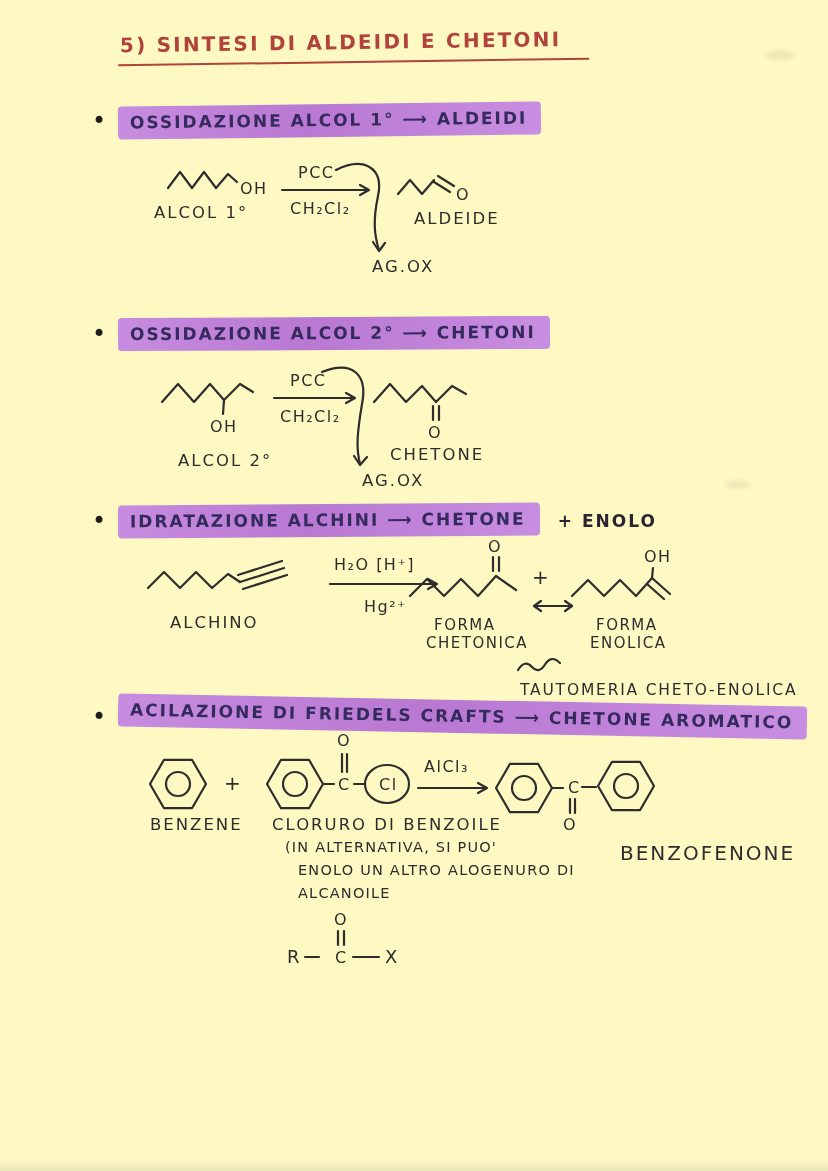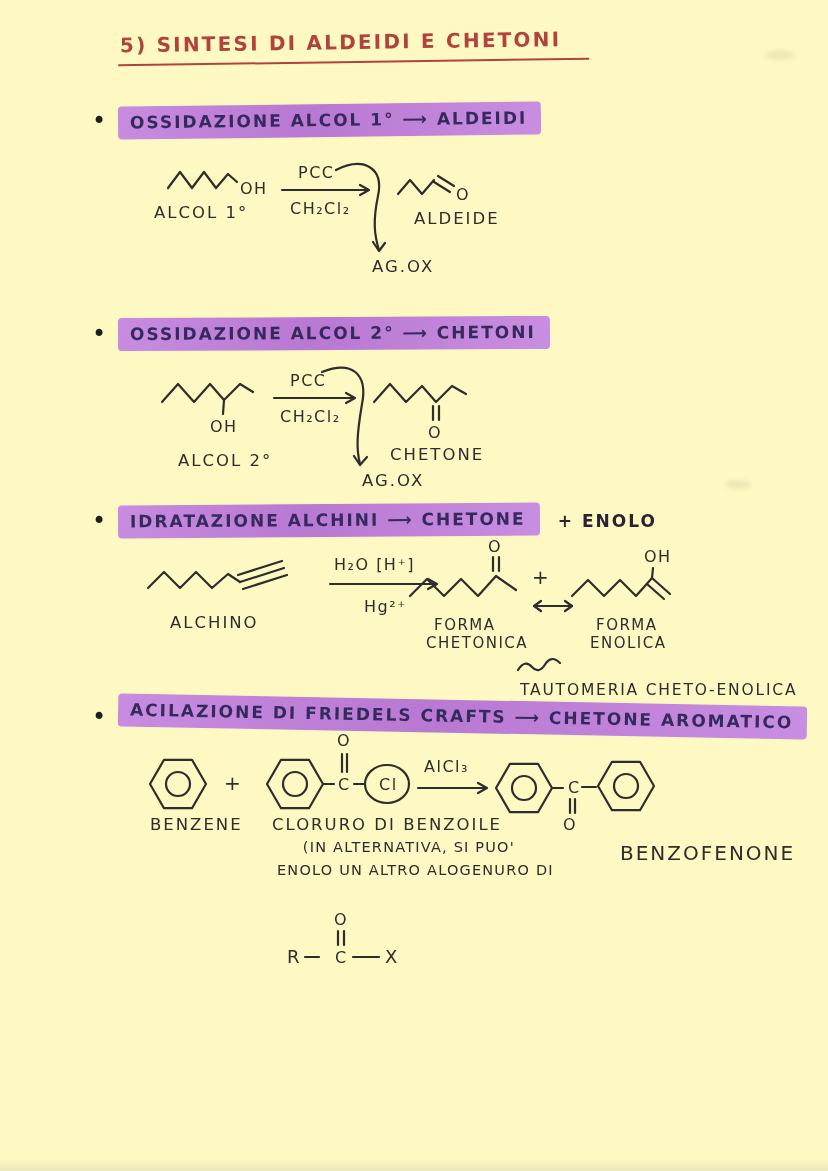--- a/index.html
+++ b/index.html
@@ -191,23 +191,24 @@
     <circle class="stroke" cx="494" cy="54" r="12"></circle>
     <line class="stroke" x1="438" y1="67" x2="438" y2="81"></line>
     <line class="stroke" x1="443" y1="67" x2="443" y2="81"></line>
     <text x="431" y="98">O</text>
     <text class="lbl" x="18" y="98">BENZENE</text>
     <text class="lbl" x="140" y="98">CLORURO DI BENZOILE</text>
   </svg>
 
   <div class="note-text" style="left:620px;top:841px;font-size:20px;letter-spacing:2px;">BENZOFENONE</div>
 
-  <div class="note-block" style="left:264px;top:836px;text-align:center;">
+  <div class="note-block" style="left:285px;top:836px;">
     <div>(IN ALTERNATIVA, SI PUO'</div>
     <div class="indent">ENOLO UN ALTRO ALOGENURO DI</div>
+    <div class="indent">ALCANOILE</div>
   </div>
 
   <svg style="left:265px;top:905px;" width="180" height="75" viewBox="0 0 180 75">
     <text x="69" y="20">O</text>
     <line class="stroke" x1="73" y1="26" x2="73" y2="40"></line>
     <line class="stroke" x1="79" y1="26" x2="79" y2="40"></line>
     <text style="font-size:18px;" x="22" y="58">R</text>
     <line class="stroke" x1="40" y1="52" x2="54" y2="52"></line>
     <text x="70" y="58">C</text>
     <line class="stroke" x1="88" y1="52" x2="114" y2="52"></line>

